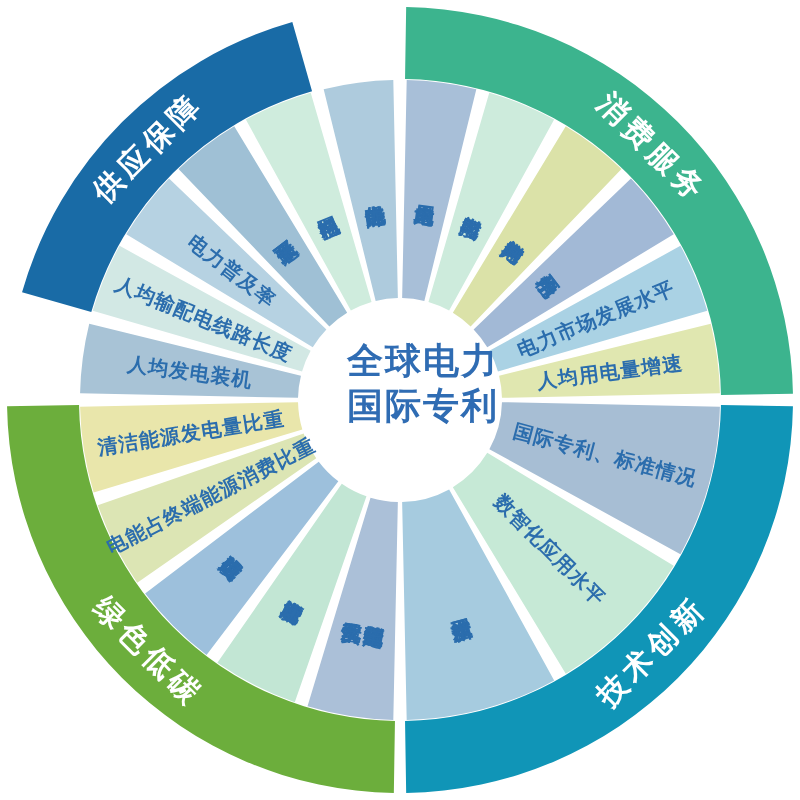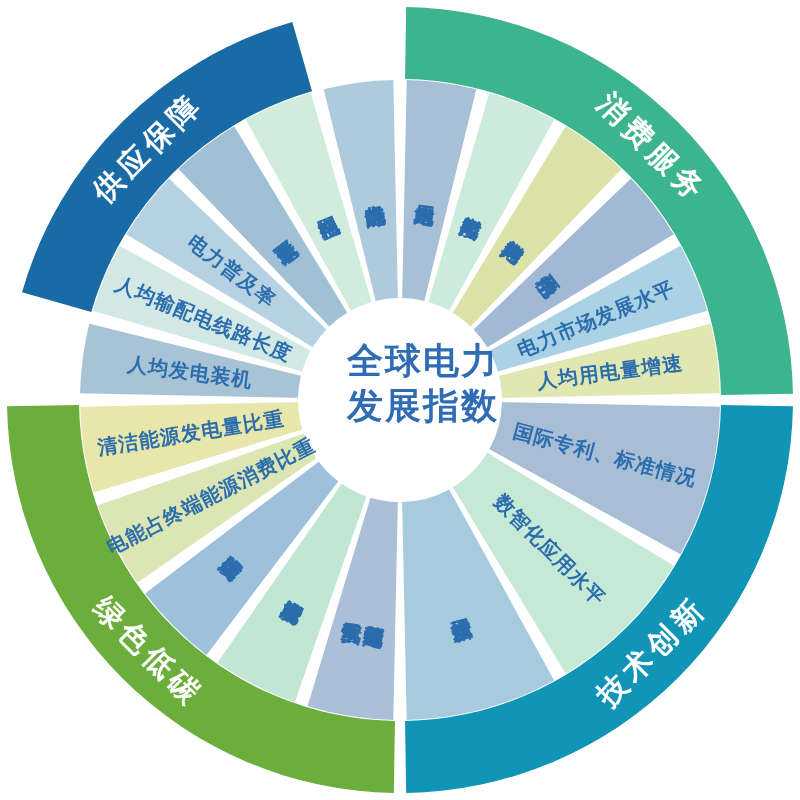--- a/index.html
+++ b/index.html
@@ -103,15 +103,15 @@
       <div class="seg-label v" style="left: 366.836px; top: 609.39px; color: rgb(43, 109, 173); transform: translate(-50%, -50%) rotate(9deg);">绿色低碳政策制定
 及落实情况</div>
       <div class="seg-label v" style="left: 303.754px; top: 588.893px; color: rgb(43, 109, 173); transform: translate(-50%, -50%) rotate(27deg);">新能源发电增速</div>
       <div class="seg-label v" style="left: 250.093px; top: 549.907px; color: rgb(43, 109, 173); transform: translate(-50%, -50%) rotate(45deg);">电力碳排放强度</div>
       <div class="seg-label" style="left: 211.107px; top: 496.246px; color: rgb(43, 109, 173); transform: translate(-50%, -50%) rotate(-27deg);">电能占终端能源消费比重</div>
       <div class="seg-label" style="left: 190.61px; top: 433.164px; color: rgb(43, 109, 173); transform: translate(-50%, -50%) rotate(-9deg);">清洁能源发电量比重</div>
       <div class="ring-label" style="left: 147.563px; top: 652.437px; transform: translate(-50%, -50%) rotate(45deg);">绿色低碳</div>
     </div>
   <div class="center-title" style="color: rgb(47, 108, 179);">
     <div>全球电力</div>
-    <div>发展指数</div>
+    <div>国际专利</div>
   </div>
 </div>
 
 </body></html>

